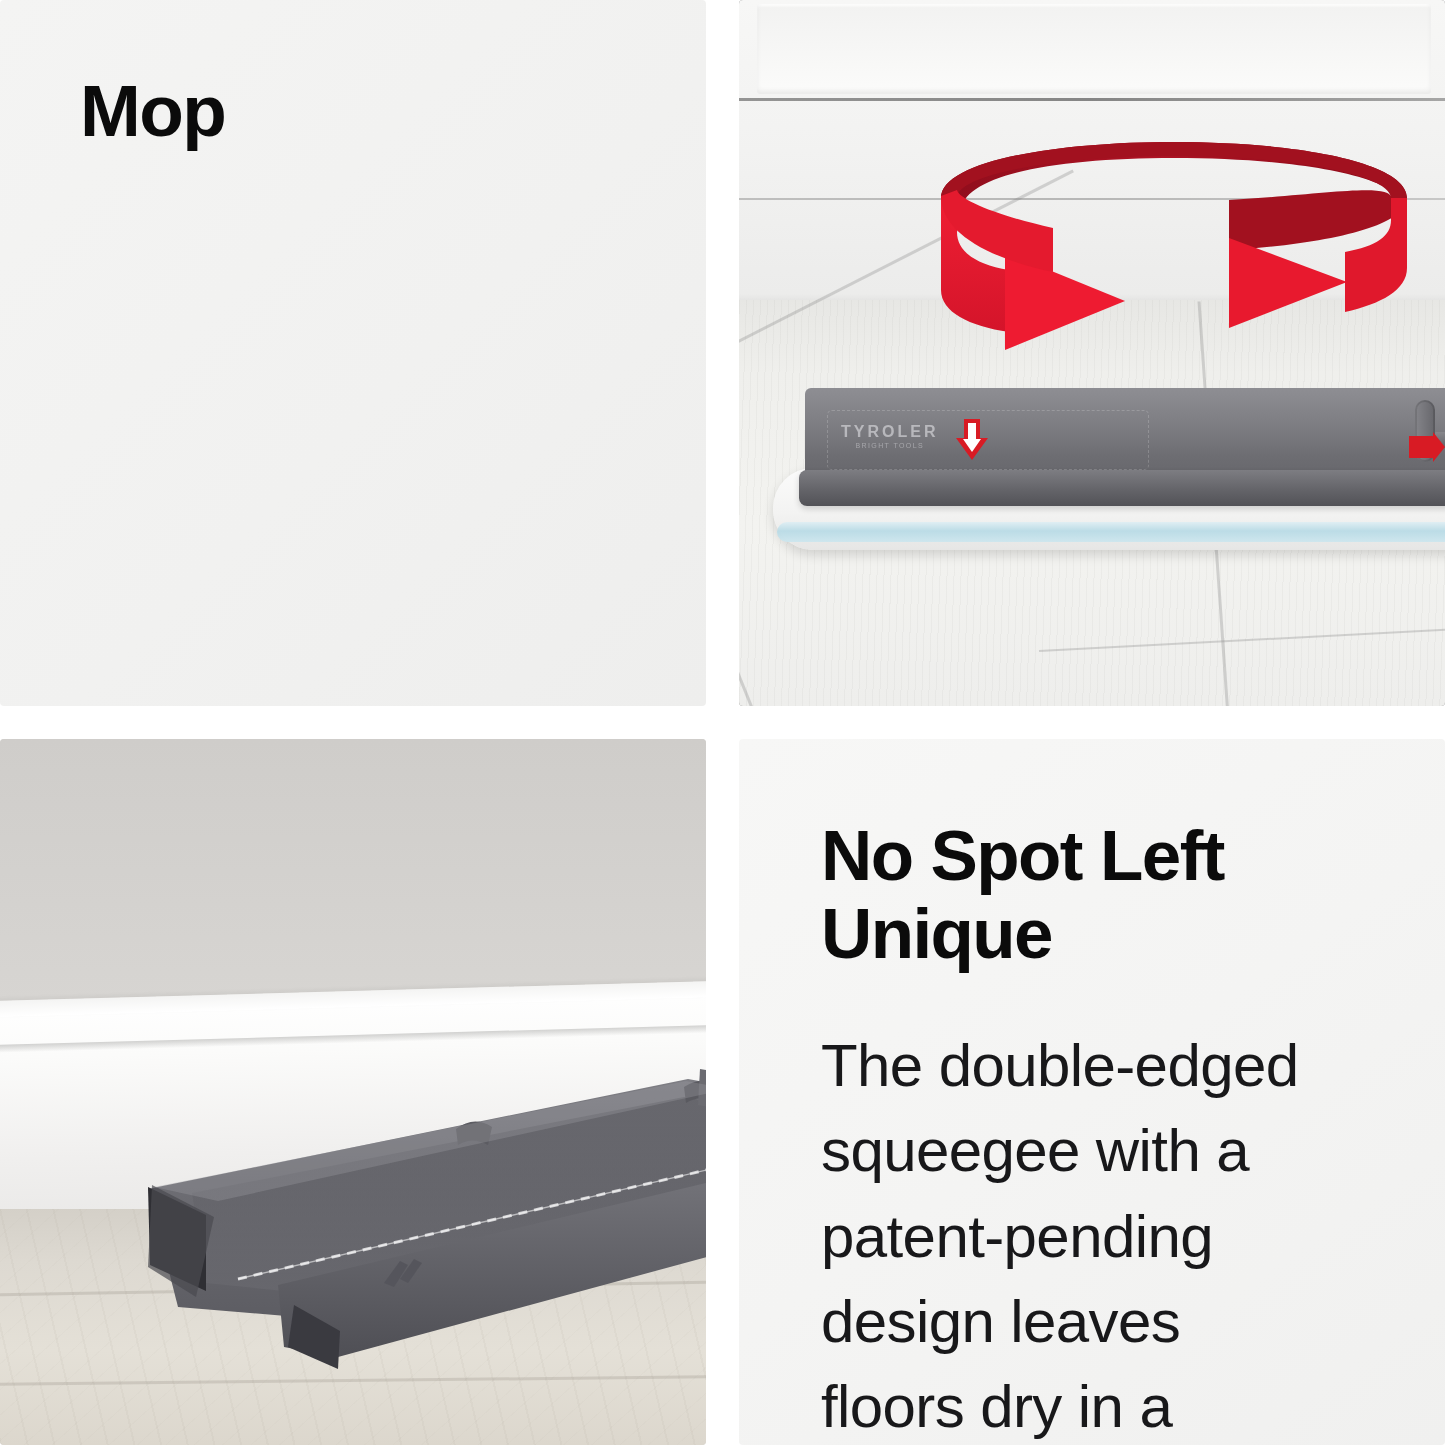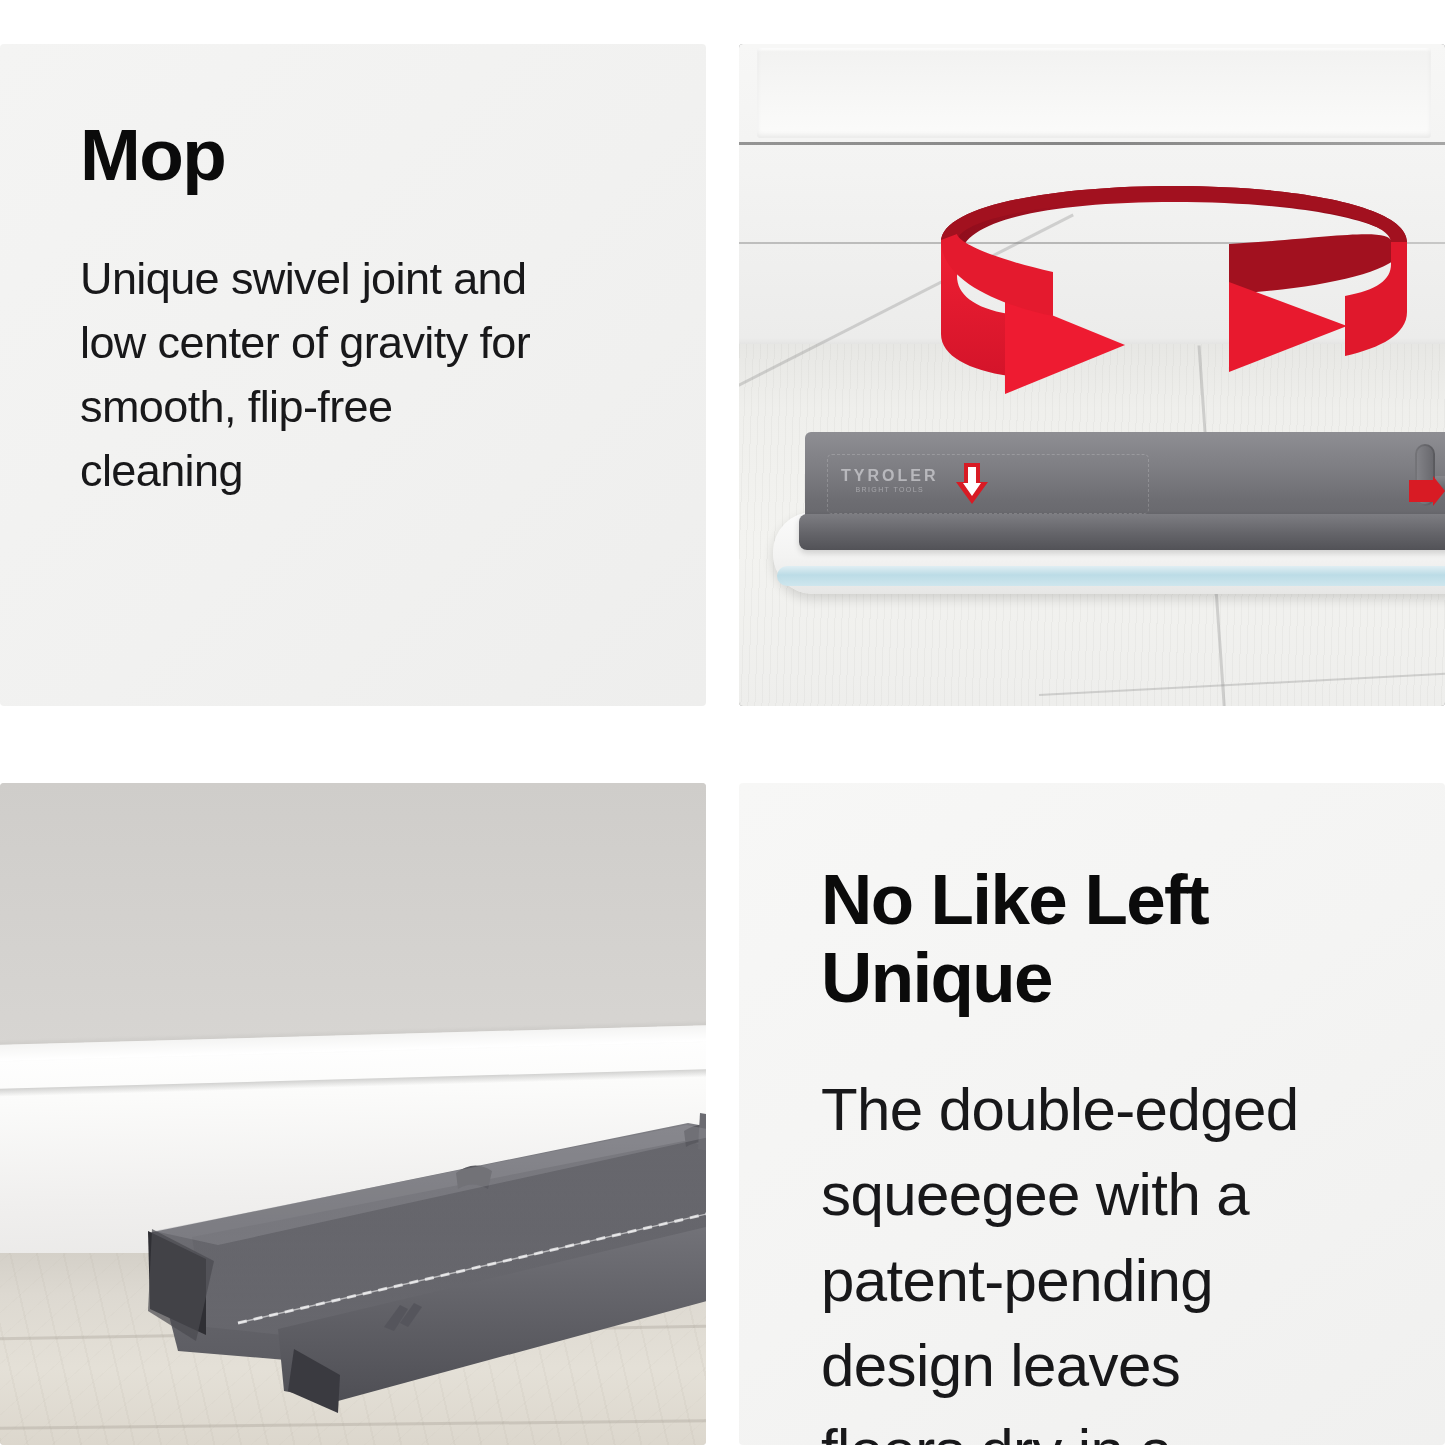--- a/index.html
+++ b/index.html
@@ -23,21 +23,20 @@
     grid-template-columns: 706px 706px;
     grid-template-rows: 706px 706px;
     column-gap: 33px;
     row-gap: 33px;
   }
 
   .panel {
     position: relative;
     overflow: hidden;
     border-radius: 4px;
-    margin-top: 44px;
   }
 
   
   .panel-text-tl {
     background: linear-gradient(135deg, #f4f4f3 0%, #f1f1f0 55%, #eeeeed 100%);
   }
   .panel-text-tl .copy-wrap {
     position: absolute;
     left: 80px;
     top: 72px;
@@ -341,21 +340,20 @@
 </head>
 <body>
 
 <div class="collage">
 
   <div class="panel panel-text-tl">
     <div class="copy-wrap">
       <h1 class="headline">
         <span class="hl-line">Mop</span>
       </h1>
-      <p class="subcopy">Unique swivel joint and low center of gravity for smooth, flip-free cleaning</p>
     </div>
   </div>
 
   <div class="panel panel-photo-tr">
 
     <div class="tr-cabinet">
       <div class="tr-cab-recess"></div>
       <div class="tr-cab-panelline a"></div>
       <div class="tr-cab-panelline b"></div>
       <div class="tr-cab-shadow"></div>
@@ -487,20 +485,20 @@
         <path d="M296,214 l16,-22 l8,4 l-14,22 Z" fill="#54545a" opacity=".85"></path>
         <path d="M312,210 l14,-20 l8,4 l-14,20 Z" fill="#54545a" opacity=".85"></path>
       </svg>
     </div>
 
   </div>
 
   <div class="panel panel-text-br">
     <div class="copy-wrap">
       <h1 class="headline-br">
-        <span class="hl-line">No Like</span>
+        <span class="hl-line">No Spot</span>
         <span class="hl-line">Left Unique</span>
       </h1>
       <p class="subcopy-br">The double-edged squeegee with a patent-pending design leaves floors dry in a single swipe</p>
     </div>
   </div>
 
 </div>
 
 </body></html>

